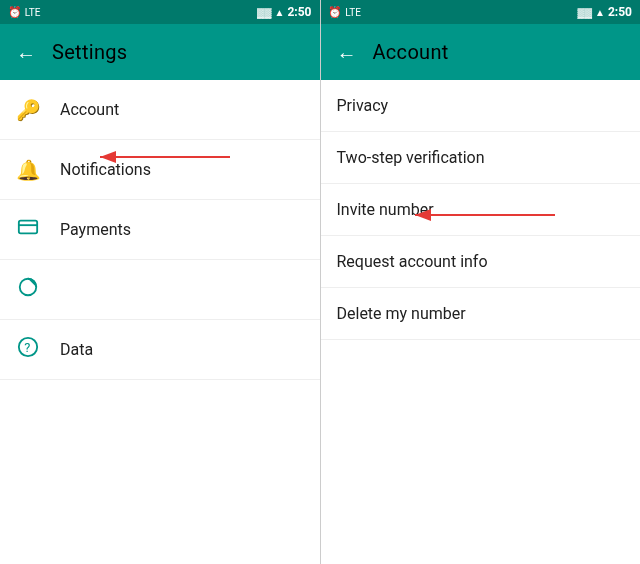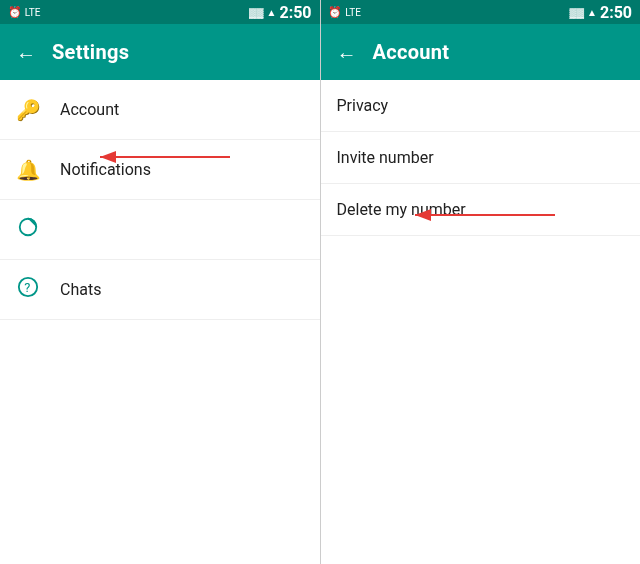--- a/index.html
+++ b/index.html
@@ -18,21 +18,21 @@
       background: #00796b;
       display: flex;
       align-items: center;
       justify-content: space-between;
       padding: 0 8px;
       font-size: 11px;
       color: white;
     }
     .status-bar-left { display: flex; align-items: center; gap: 3px; }
     .status-bar-right { display: flex; align-items: center; gap: 3px; }
-    .status-time { font-weight: bold; font-size: 16px; }
+    .status-time { font-weight: bold; font-size: 12px; }
 
     
     .panel {
       width: 320px;
       height: 564px;
       display: flex;
       flex-direction: column;
       background: #ffffff;
     }
 
@@ -41,22 +41,22 @@
       height: 56px;
       background: #009688;
       display: flex;
       align-items: center;
       padding: 0 16px;
       gap: 16px;
       color: white;
     }
     .app-bar-title {
       font-size: 20px;
-      font-weight: 700;
-      color: #ffffff;
+      font-weight: 400;
+      color: #000000;
       letter-spacing: 0.3px;
     }
     .back-icon {
       font-size: 20px;
       cursor: pointer;
       color: white;
     }
 
     
     .menu-list {
@@ -154,39 +154,48 @@
         <span class="menu-icon">🔑</span>
         <span class="menu-label">Account</span>
       </div>
 
 
       <div class="menu-item">
         <span class="menu-icon">🔔</span>
         <span class="menu-label">Notifications</span>
       </div>
 
+      <div class="menu-item">
+        <span class="menu-icon">
+          <svg width="22" height="22" viewBox="0 0 24 24" fill="none" stroke="#009688" stroke-width="2">
+            <rect x="2" y="5" width="20" height="14" rx="2"></rect>
+            <line x1="2" y1="10" x2="22" y2="10"></line>
+          </svg>
+        </span>
+        <span class="menu-label">Payments</span>
+      </div>
 
       <div class="menu-item">
         <span class="menu-icon">
           <svg width="22" height="22" viewBox="0 0 24 24" fill="none" stroke="#009688" stroke-width="2">
             <circle cx="12" cy="12" r="9"></circle>
             <path d="M12 3 A9 9 0 0 1 21 12" fill="#009688"></path>
           </svg>
         </span>
       </div>
 
 
       <div class="menu-item">
         <span class="menu-icon">
           <svg width="22" height="22" viewBox="0 0 24 24" fill="none" stroke="#009688" stroke-width="2">
             <circle cx="12" cy="12" r="10"></circle>
             <text x="8" y="17" fill="#009688" font-size="14" stroke="none">?</text>
           </svg>
         </span>
-        <span class="menu-label">Chats</span>
+        <span class="menu-label">Data</span>
       </div>
 
     </div>
   </div>
 
   <div class="panel-divider"></div>
 
   <div class="panel">
 
     <div class="status-bar">
@@ -206,25 +215,31 @@
       <span class="app-bar-title">Account</span>
     </div>
 
     <div class="menu-list">
 
       <div class="account-item">
         <span class="account-item-label">Privacy</span>
       </div>
 
 
+      <div class="account-item">
+        <span class="account-item-label">Two-step verification</span>
+      </div>
 
       <div class="account-item">
         <span class="account-item-label">Invite number</span>
       </div>
 
+      <div class="account-item">
+        <span class="account-item-label">Request account info</span>
+      </div>
 
       <div class="account-item">
         <span class="account-item-label">Delete my number</span>
       </div>
 
     </div>
   </div>
 
   <svg class="arrow-svg" xmlns="http://www.w3.org/2000/svg">
     <defs>

